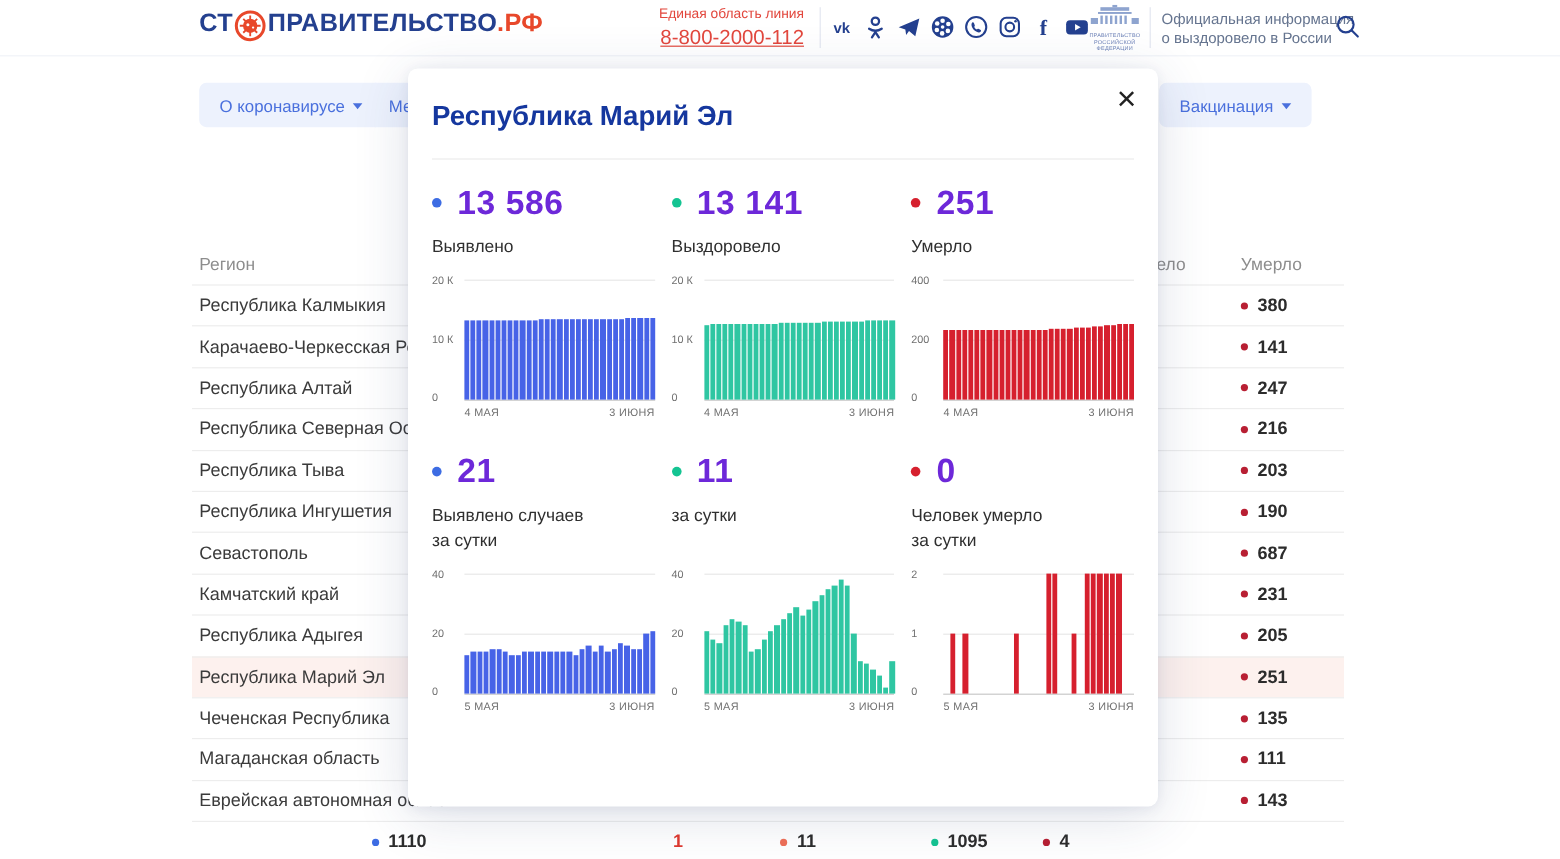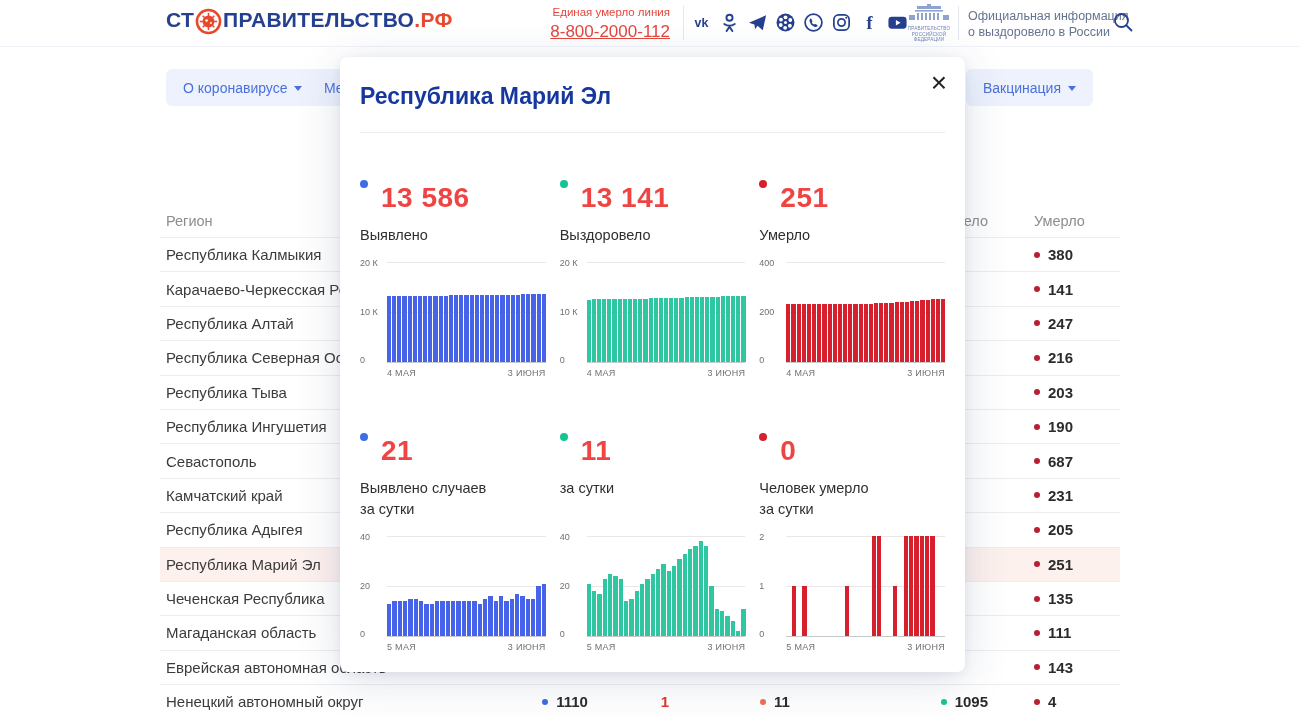--- a/index.html
+++ b/index.html
@@ -48,21 +48,21 @@
   
   .modal{position:absolute;left:340px;top:57px;width:625px;height:615px;background:#fff;border-radius:8px;
          box-shadow:0 8px 45px rgba(45,65,115,.16), 0 2px 10px rgba(45,65,115,.08);z-index:10;}
   .modal-close{position:absolute;top:8px;right:14px;font-size:28px;font-weight:300;color:#222;cursor:pointer;line-height:1;padding:4px;}
   .modal-title{color:#15379e;font-size:23px;font-weight:bold;margin:26px 20px 0 20px;}
   .modal-divider{height:1px;background:#ececec;margin:22px 20px 0 20px;}
   .stats-grid{display:grid;grid-template-columns:repeat(3,1fr);column-gap:14px;padding:0 20px;}
   .stats1{margin-top:20px;}
   .stat-top{display:flex;align-items:center;gap:13px;}
   .stat-dot{width:8px;height:8px;border-radius:50%;flex:0 0 auto;}
-  .stat-value{font-size:28px;font-weight:bold;color:#ef4444;letter-spacing:.5px;margin-top:29px;}
+  .stat-value{font-size:28px;font-weight:bold;color:#6d28d9;letter-spacing:.5px;}
   .stat-label{font-size:14.5px;color:#2f2f2f;margin-top:11px;line-height:1.45;}
   .charts-grid{display:grid;grid-template-columns:repeat(3,1fr);column-gap:14px;padding:0 20px;margin-top:16px;}
   .chart{position:relative;padding-left:27px;}
   .plot{position:relative;height:100px;}
   .grid{position:absolute;left:0;right:0;height:1px;background:#e8e8e8;}
   .grid.base{background:#c9c9c9;}
   .bars{position:absolute;left:0;right:0;top:0;bottom:0;display:flex;align-items:flex-end;gap:1px;}
   .bar{flex:1 1 0;}
   .yticks{position:absolute;left:0;top:0;width:25px;height:100px;font-size:9px;color:#707070;}
   .ytick{position:absolute;left:0;}
@@ -90,21 +90,21 @@
         <circle cx="14" cy="14" r="6.2" fill="#e8482b"></circle>
         <circle cx="12" cy="13" r="1.3" fill="#fff"></circle>
           <circle cx="16.5" cy="15.5" r="1" fill="#fff"></circle>
       </svg>
     </span>
     <span class="lg-navy">ПРАВИТЕЛЬСТВО</span>
     <span class="lg-red">.РФ</span>
   </div>
 
   <div class="hotline">
-    <div class="hl-label">Единая умерло линия</div>
+    <div class="hl-label">Единая область линия</div>
     <div class="hl-phone">8-800-2000-112</div>
   </div>
 
   <div class="vdiv" style="left:683px;"></div>
 
   <div class="social">
     <span class="soc">
       <svg viewBox="0 0 22 22" width="21" height="21">
           <text x="11" y="16" text-anchor="middle" font-family="Liberation Sans,sans-serif" font-size="13" font-weight="bold" fill="#24408f">vk</text>
         </svg>
@@ -316,21 +316,20 @@
       </div>
       <div class="trow">
         <div class="td td-region">Еврейская автономная область</div>
         <div class="td td-c1"></div>
         <div class="td td-c2"></div>
         <div class="td td-c3"></div>
         <div class="td td-c4"></div>
         <div class="td td-c5"><span class="tdot" style="background: rgb(184, 31, 51);"></span>143</div>
       </div>
       <div class="trow">
-        <div class="td td-region">Ненецкий автономный округ</div>
         <div class="td td-c1"><span class="tdot" style="background: rgb(61, 108, 227);"></span>1110</div>
         <div class="td td-c2" style="color: rgb(224, 57, 47);">1</div>
         <div class="td td-c3"><span class="tdot" style="background: rgb(239, 112, 88);"></span>11</div>
         <div class="td td-c4"><span class="tdot" style="background: rgb(20, 196, 146);"></span>1095</div>
         <div class="td td-c5"><span class="tdot" style="background: rgb(184, 31, 51);"></span>4</div>
       </div>
     </div>
 </div>
 
 <div class="modal">

